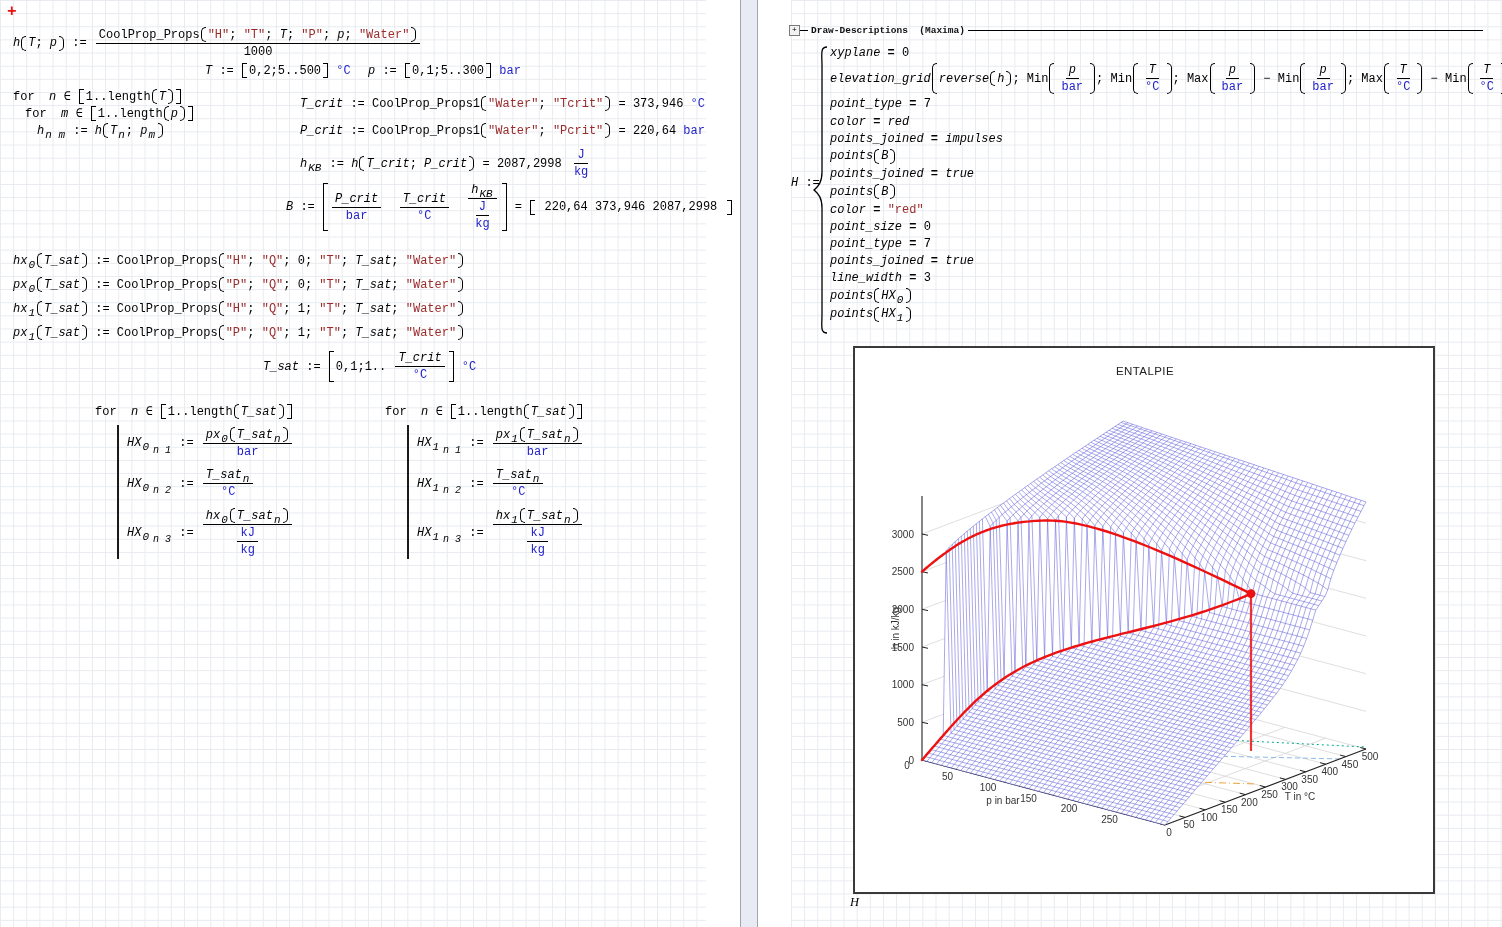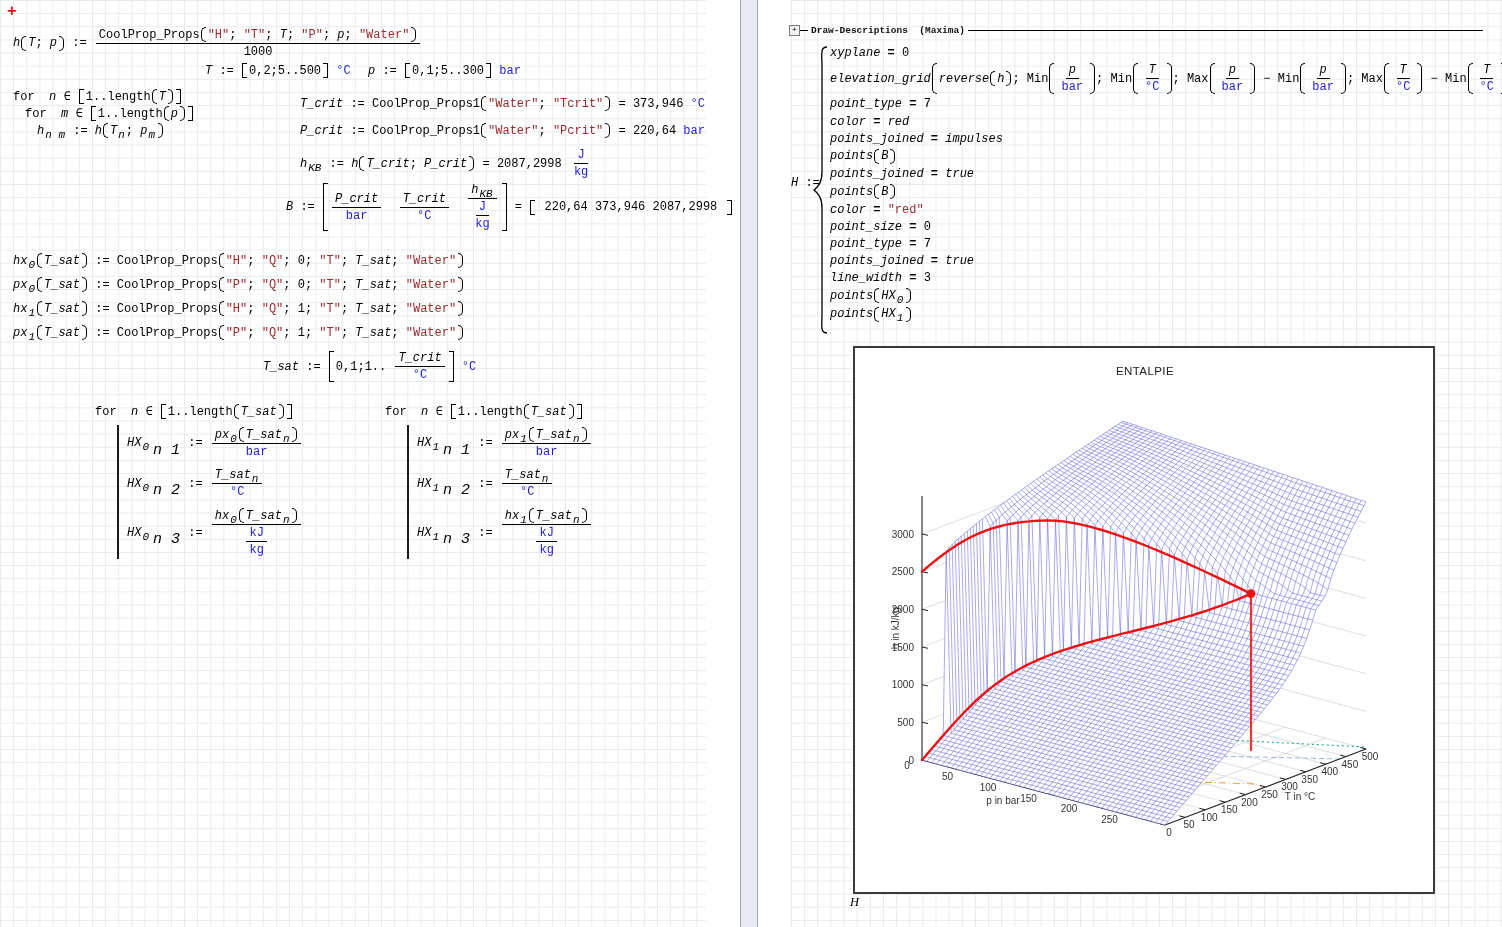--- a/index.html
+++ b/index.html
@@ -18,21 +18,21 @@
         font:12px "Liberation Mono",monospace;color:#000;}
   .frow{display:flex;align-items:center;white-space:pre;min-height:17px;}
   .loopbody{display:flex;flex-direction:column;gap:9px;border-left:2px solid #1a1a1a;
             margin-left:22px;margin-top:5px;padding-left:8px;padding-top:2px;padding-bottom:2px;}
   .tk{white-space:pre;}
   .v{font-style:italic;}
   .s{color:#9b2b2b;}
   .u{color:#2222cc;}
   .b{font-weight:bold;}
   .sb{font-size:11px;font-style:italic;position:relative;top:4px;margin:0 1px;white-space:pre;}
-  .sb2{font-size:15px;font-style:italic;position:relative;top:7px;margin-left:3px;margin-right:1px;white-space:pre;}
+  .sb2{font-size:10px;font-style:italic;position:relative;top:7px;margin-left:3px;margin-right:1px;white-space:pre;}
   .frac{display:inline-flex;flex-direction:column;align-items:center;margin:0 2px;vertical-align:middle;}
   .num{border-bottom:1.2px solid #000;padding:0 3px 1px 3px;display:inline-flex;align-items:center;}
   .den{padding:1px 3px 0 3px;display:inline-flex;align-items:center;}
   .grp{display:inline-flex;align-items:stretch;margin:0 1px;}
   .gc{display:inline-flex;align-items:center;padding:0 2px;}
   .lb,.rb,.lp,.rp{width:4px;min-height:13px;}
   .lb{border:1.4px solid #000;border-right:none;}
   .rb{border:1.4px solid #000;border-left:none;}
   .lp{border:1.2px solid #000;border-right:none;border-radius:6px 0 0 6px;}
   .rp{border:1.2px solid #000;border-left:none;border-radius:0 6px 6px 0;}

